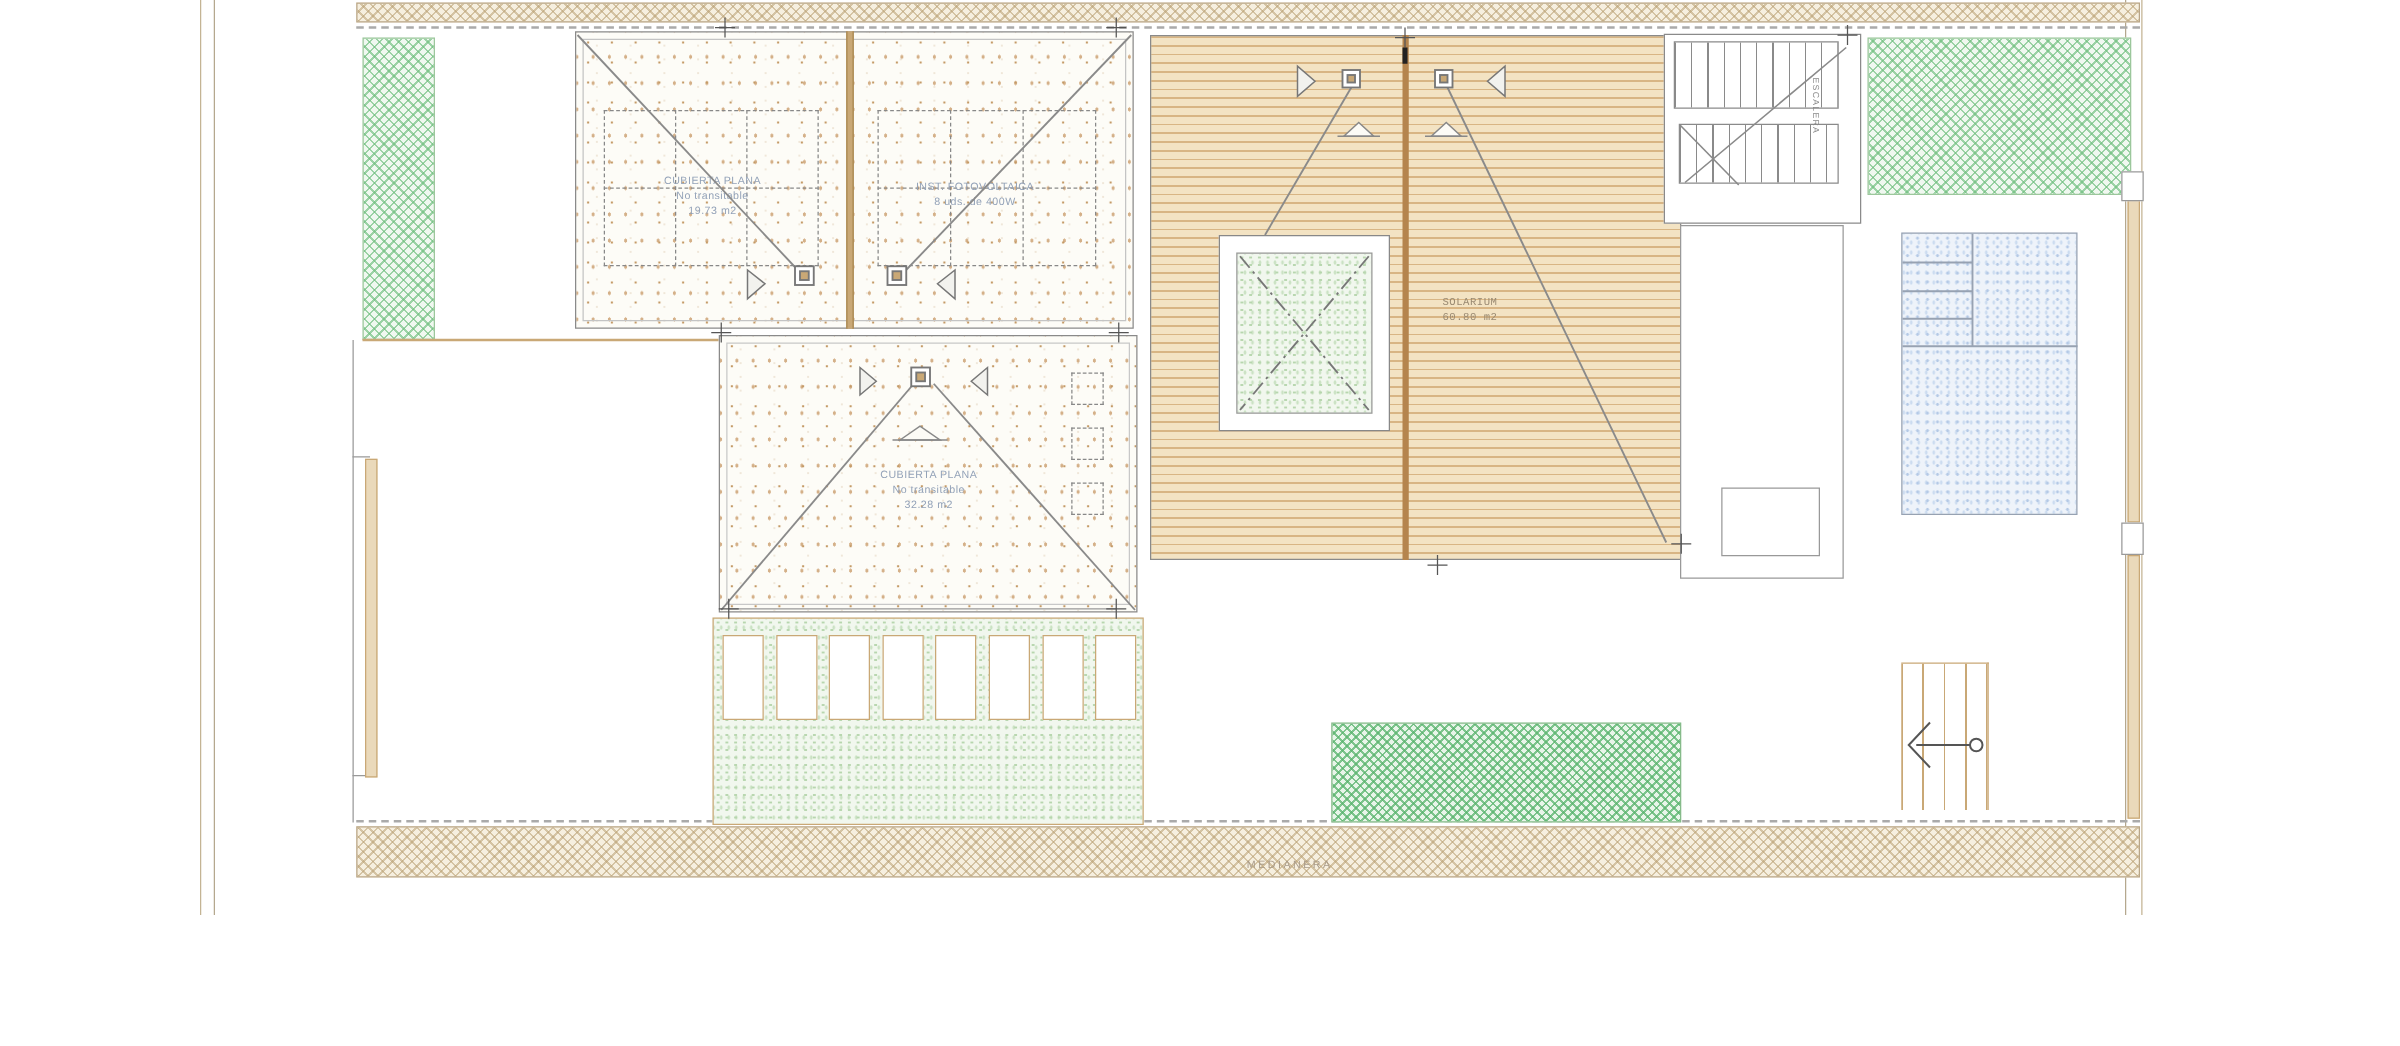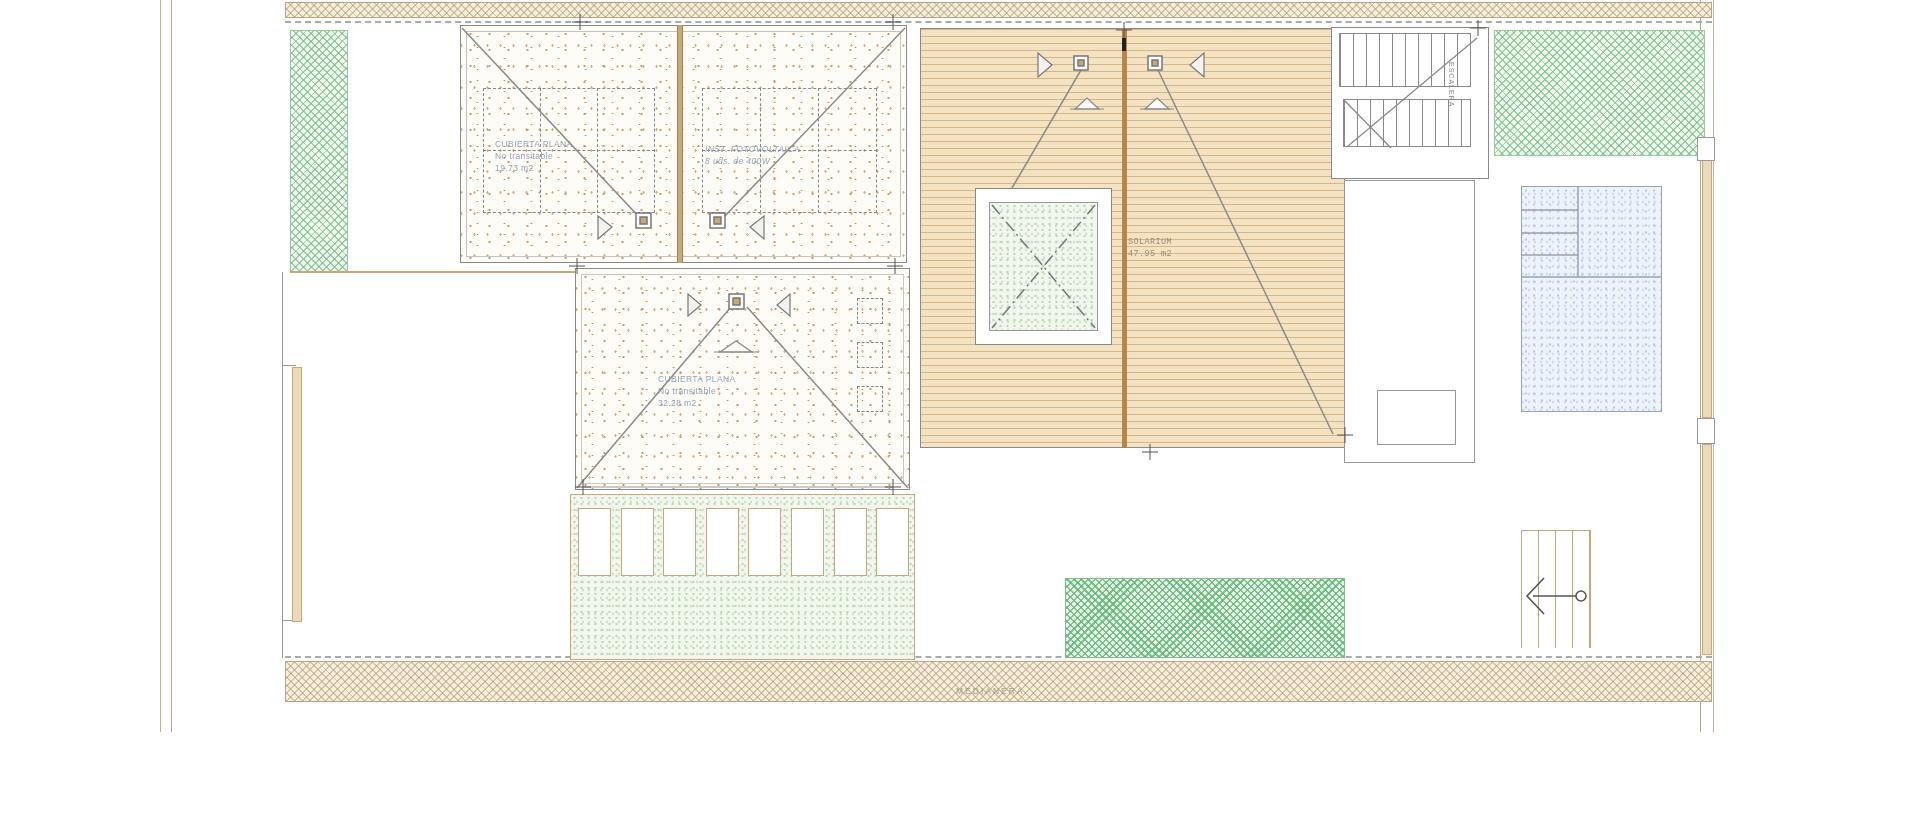--- a/index.html
+++ b/index.html
@@ -52,42 +52,42 @@
   .deck{
     background-color:#f3e3c3;
     background-image:repeating-linear-gradient(to bottom, #d8b584 0 1.3px, transparent 1.3px 7px);
   }
   .treads-gray{
     background-image:repeating-linear-gradient(90deg, #8a8a8a 0 1px, transparent 1px 13px);
   }
   .treads-tan{
     background-image:repeating-linear-gradient(90deg, #c9a876 0 1.3px, transparent 1.3px 17px);
   }
-  .lbl{font-size:8.5px;line-height:12px;color:#93a2b8;letter-spacing:.4px;}
+  .lbl{font-size:8.5px;line-height:12px;text-align:center;color:#93a2b8;letter-spacing:.4px;}
   .lbl span{display:block;}
   .lbl-brown{color:#9a8a72;}
   .dashline{border-top:2px dashed #aaa;}
   svg{display:block;}
 </style>
 </head>
 <body>
 
 <div class="canvas">
 
   <div class="abs" style="left:160px;top:0;height:732px;width:0;border-left:1.5px solid #c4b494;"></div>
   <div class="abs" style="left:171px;top:0;height:732px;width:0;border-left:1px solid #b5a88e;"></div>
   <div class="abs" style="left:1700px;top:0;height:732px;width:0;border-left:1px solid #b5a88e;"></div>
   <div class="abs" style="left:1713px;top:0;height:732px;width:0;border-left:1.5px solid #c4b494;"></div>
 
   <div class="abs hatch-weave" style="left:285px;top:2px;width:1427px;height:16px;border:1px solid #b9a687;"></div>
   <div class="abs dashline" style="left:285px;top:21px;width:1427px;height:0;"></div>
 
   <div class="abs dashline" style="left:285px;top:656px;width:1427px;height:0;"></div>
   <div class="abs hatch-weave" style="left:285px;top:661px;width:1427px;height:41px;border:1px solid #b9a687;"></div>
-  <div class="abs" style="left:956px;top:686px;width:136px;text-align:left;font-size:8.5px;color:#a89a88;letter-spacing:2px;">MEDIANERA</div>
+  <div class="abs" style="left:930px;top:686px;width:136px;text-align:right;font-size:8.5px;color:#a89a88;letter-spacing:2px;">MEDIANERA</div>
 
   <div class="abs hatch-green" style="left:290px;top:30px;width:58px;height:242px;border:1px solid #9cc79c;"></div>
 
   <div class="abs" style="left:290px;top:271px;width:285px;height:0;border-top:2px solid #c9a876;"></div>
   <div class="abs" style="left:282px;top:272px;width:0;height:386px;border-left:1.5px solid #999;"></div>
   <div class="abs" style="left:282px;top:365px;width:14px;height:0;border-top:1px solid #999;"></div>
   <div class="abs" style="left:282px;top:620px;width:14px;height:0;border-top:1px solid #999;"></div>
   <div class="abs" style="left:292px;top:367px;width:10px;height:255px;background:#ead9ba;border:1px solid #c9a876;"></div>
 
   <div class="abs stipple-tan" style="left:460px;top:25px;width:447px;height:238px;border:1.5px solid #8a8a8a;"></div>
@@ -102,21 +102,21 @@
   <div class="abs" style="left:702px;top:88px;width:175px;height:125px;border:1.5px dashed #888;"></div>
   <div class="abs" style="left:760px;top:88px;width:0;height:125px;border-left:1.5px dashed #888;"></div>
   <div class="abs" style="left:818px;top:88px;width:0;height:125px;border-left:1.5px dashed #888;"></div>
   <div class="abs" style="left:702px;top:150px;width:175px;height:0;border-top:1.5px dashed #888;"></div>
 
   <div class="abs lbl" style="left:495px;top:138px;width:150px;">
     <span>CUBIERTA PLANA</span>
     <span>No transitable</span>
     <span>19.73 m2</span>
   </div>
-  <div class="abs lbl" style="left:705px;top:143px;width:150px;font-style:italic;">
+  <div class="abs lbl" style="left:705px;top:143px;width:150px;">
     <span>INST. FOTOVOLTAICA</span>
     <span>8 uds. de 400W</span>
   </div>
 
   <div class="abs stipple-tan" style="left:575px;top:268px;width:335px;height:222px;border:1.5px solid #8a8a8a;"></div>
   <div class="abs" style="left:581px;top:274px;width:323px;height:210px;border:1px solid #c8c8c8;"></div>
   <div class="abs" style="left:857px;top:298px;width:26px;height:26px;border:1.5px dashed #888;"></div>
   <div class="abs" style="left:857px;top:342px;width:26px;height:26px;border:1.5px dashed #888;"></div>
   <div class="abs" style="left:857px;top:386px;width:26px;height:26px;border:1.5px dashed #888;"></div>
   <div class="abs lbl" style="left:658px;top:373px;width:170px;">
@@ -135,21 +135,21 @@
   <div class="abs" style="left:834px;top:508px;width:33px;height:68px;background:#fff;border:1px solid #c9a876;"></div>
   <div class="abs" style="left:876px;top:508px;width:33px;height:68px;background:#fff;border:1px solid #c9a876;"></div>
 
   <div class="abs deck" style="left:920px;top:28px;width:425px;height:420px;border:1px solid #8a8a8a;"></div>
   <div class="abs" style="left:1122px;top:28px;width:5px;height:420px;background:#b5854e;"></div>
 
   <div class="abs" style="left:975px;top:188px;width:137px;height:157px;background:#fff;border:1.5px solid #888;"></div>
   <div class="abs stipple-green" style="left:989px;top:202px;width:109px;height:129px;border:1px solid #999;"></div>
   <div class="abs lbl lbl-brown" style="left:1128px;top:236px;width:96px;font-family:Liberation Mono, monospace;">
     <span>SOLARIUM</span>
-    <span>47.95 m2</span>
+    <span>60.80 m2</span>
   </div>
 
   <div class="abs" style="left:1331px;top:27px;width:158px;height:152px;background:#fff;border:1.5px solid #8a8a8a;"></div>
   <div class="abs treads-gray" style="left:1339px;top:33px;width:132px;height:54px;border:1px solid #8a8a8a;"></div>
   <div class="abs treads-gray" style="left:1343px;top:99px;width:128px;height:48px;border:1px solid #8a8a8a;"></div>
   <div class="abs" style="left:1448px;top:62px;height:70px;writing-mode:vertical-rl;font-size:7px;color:#8a8a8a;letter-spacing:1px;">ESCALERA</div>
 
   <div class="abs" style="left:1344px;top:180px;width:131px;height:283px;background:#fff;border:1px solid #999;"></div>
   <div class="abs" style="left:1377px;top:390px;width:79px;height:55px;background:#fff;border:1px solid #999;"></div>
 

